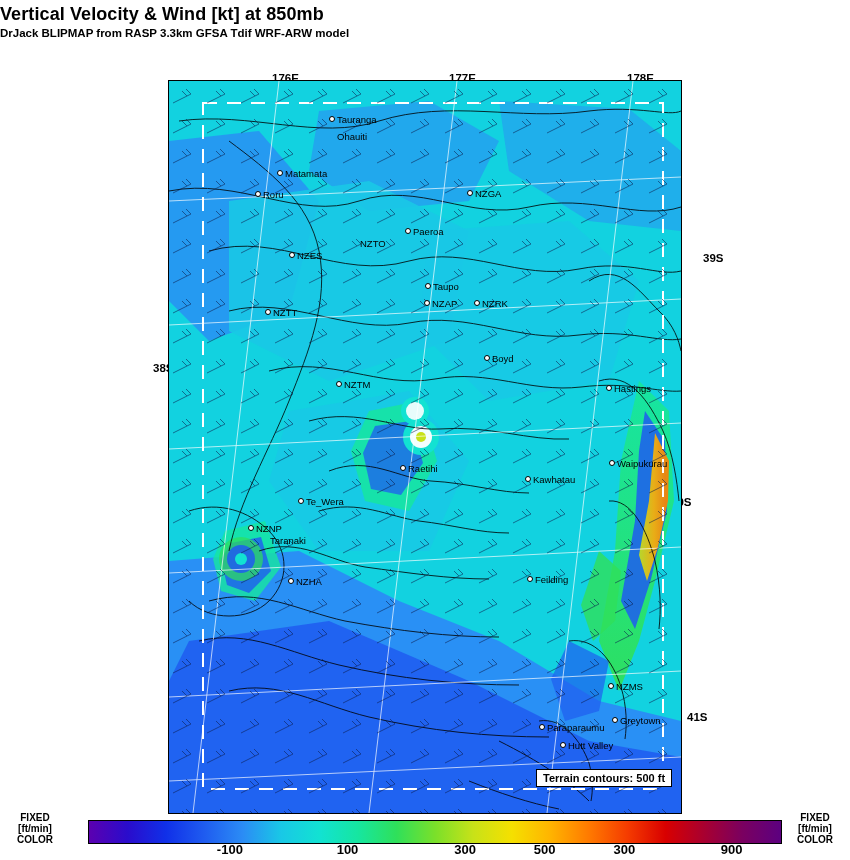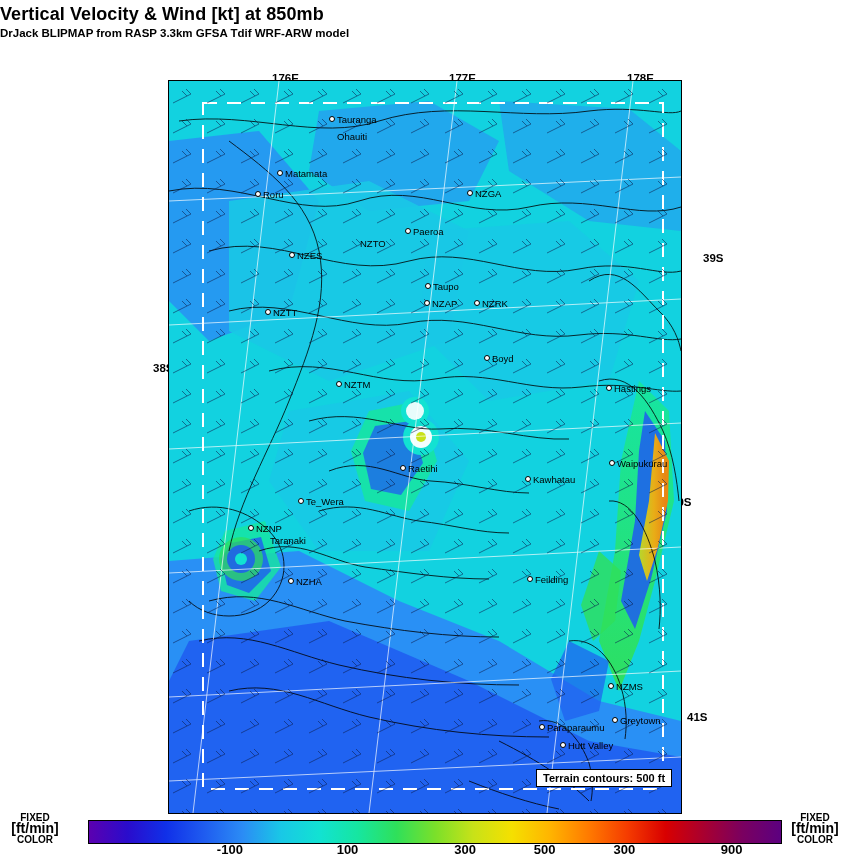--- a/index.html
+++ b/index.html
@@ -48,21 +48,21 @@
   }
 
   
   #legend{position:absolute;left:0;top:806px;width:850px;height:54px;}
   .legend-side{
     position:absolute;top:6px;width:62px;text-align:center;
     font-size:10px;font-weight:bold;color:#000;line-height:11px;
   }
   .legend-side.left{left:4px;}
   .legend-side.right{right:4px;}
-  .legend-side .u1{font-size:14px;}
+  .legend-side .u1{font-size:10px;}
   #colorbar{
     position:absolute;left:88px;top:14px;width:692px;height:22px;
     border:1px solid #000;
   }
   #cb-grad{position:absolute;left:0;top:0;width:100%;height:100%;}
   .cb-ticklabels{position:absolute;left:88px;top:36px;width:692px;height:18px;}
   .cb-tick{position:absolute;font-size:13px;font-weight:bold;color:#000;transform:translateX(-50%);}
 </style>
 </head>
 <body>

